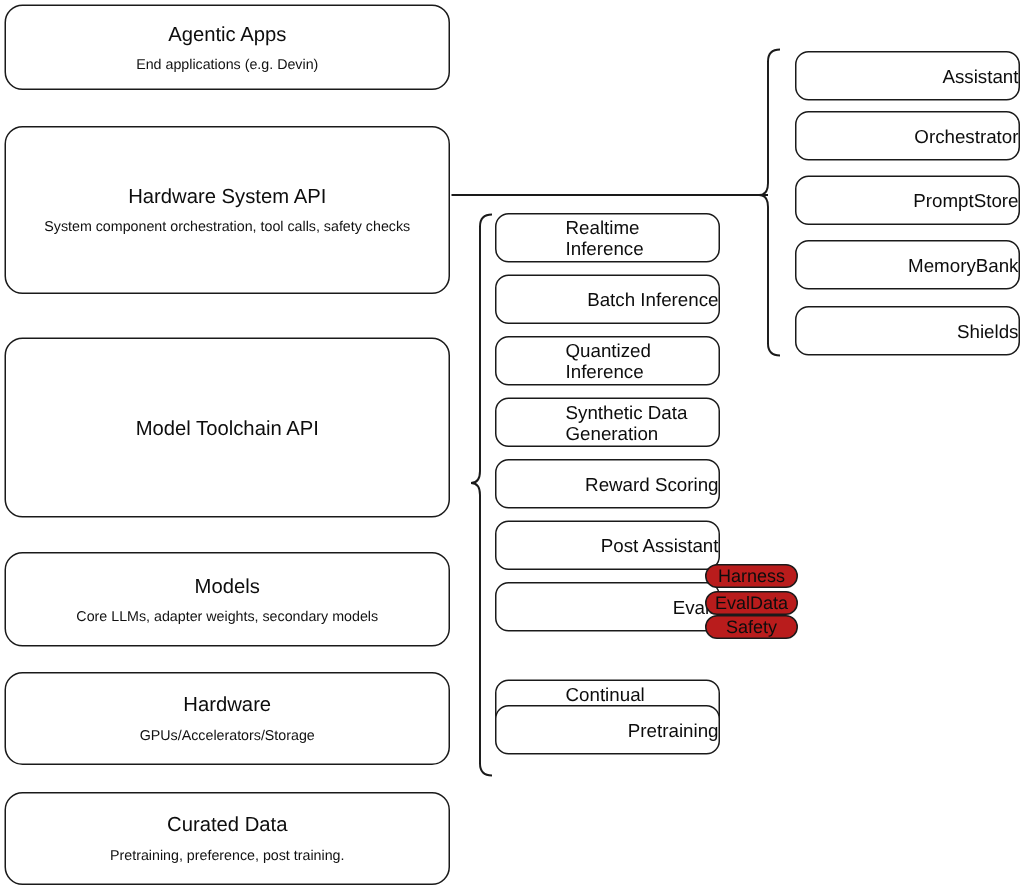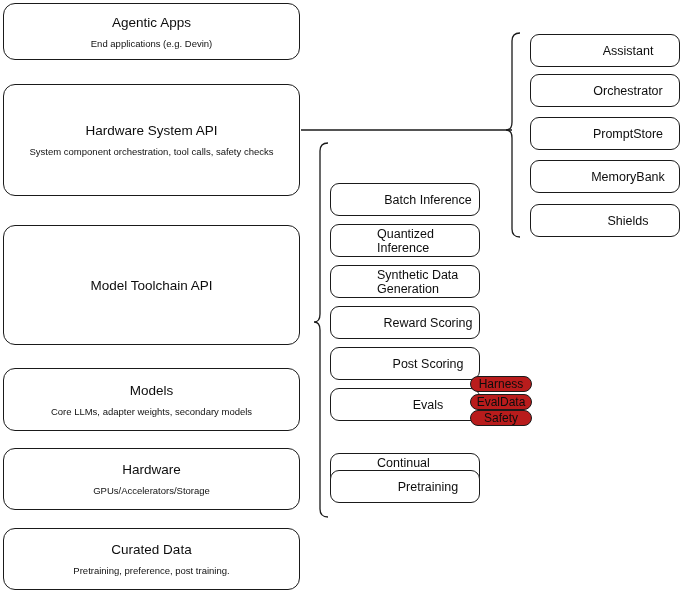--- a/index.html
+++ b/index.html
@@ -50,21 +50,21 @@
     width: 297px;
   }
   .chip {
     position: absolute;
     box-sizing: border-box;
     border: 1.4px solid #1a1a1a;
     border-radius: 9px;
     background: #ffffff;
     display: flex;
     align-items: center;
-    justify-content: center;
+    justify-content: flex-end;
     font-size: 12.5px;
     color: #0d0d0d;
     padding-left: 46px;
   }
   .mid-chip {
     left: 330px;
     width: 150px;
     height: 33px;
   }
   .right-chip {
@@ -134,34 +134,37 @@
   <div class="box layer-box" style="top:448px; height:62px;">
     <div class="title">Hardware</div>
     <div class="subtitle">GPUs/Accelerators/Storage</div>
   </div>
 
   <div class="box layer-box" style="top:528px; height:62px;">
     <div class="title">Curated Data</div>
     <div class="subtitle">Pretraining, preference, post training.</div>
   </div>
 
+  <div class="chip mid-chip" style="top:142px;">
+    <span>Realtime Inference</span>
+  </div>
   <div class="chip mid-chip" style="top:183px;">
     <span>Batch Inference</span>
   </div>
   <div class="chip mid-chip" style="top:224px;">
     <span>Quantized Inference</span>
   </div>
   <div class="chip mid-chip" style="top:265px;">
     <span>Synthetic Data Generation</span>
   </div>
   <div class="chip mid-chip" style="top:306px;">
     <span>Reward Scoring</span>
   </div>
   <div class="chip mid-chip" style="top:347px;">
-    <span>Post Scoring</span>
+    <span>Post Assistant</span>
   </div>
   <div class="chip mid-chip" style="top:388px;">
     <span>Evals</span>
   </div>
   <div class="chip mid-chip" style="top:429px;margin-top:24px;">
     <span>Continual Pretraining</span>
   </div>
   <div class="chip mid-chip" style="top:470px;">
     <span>Pretraining</span>
   </div>

